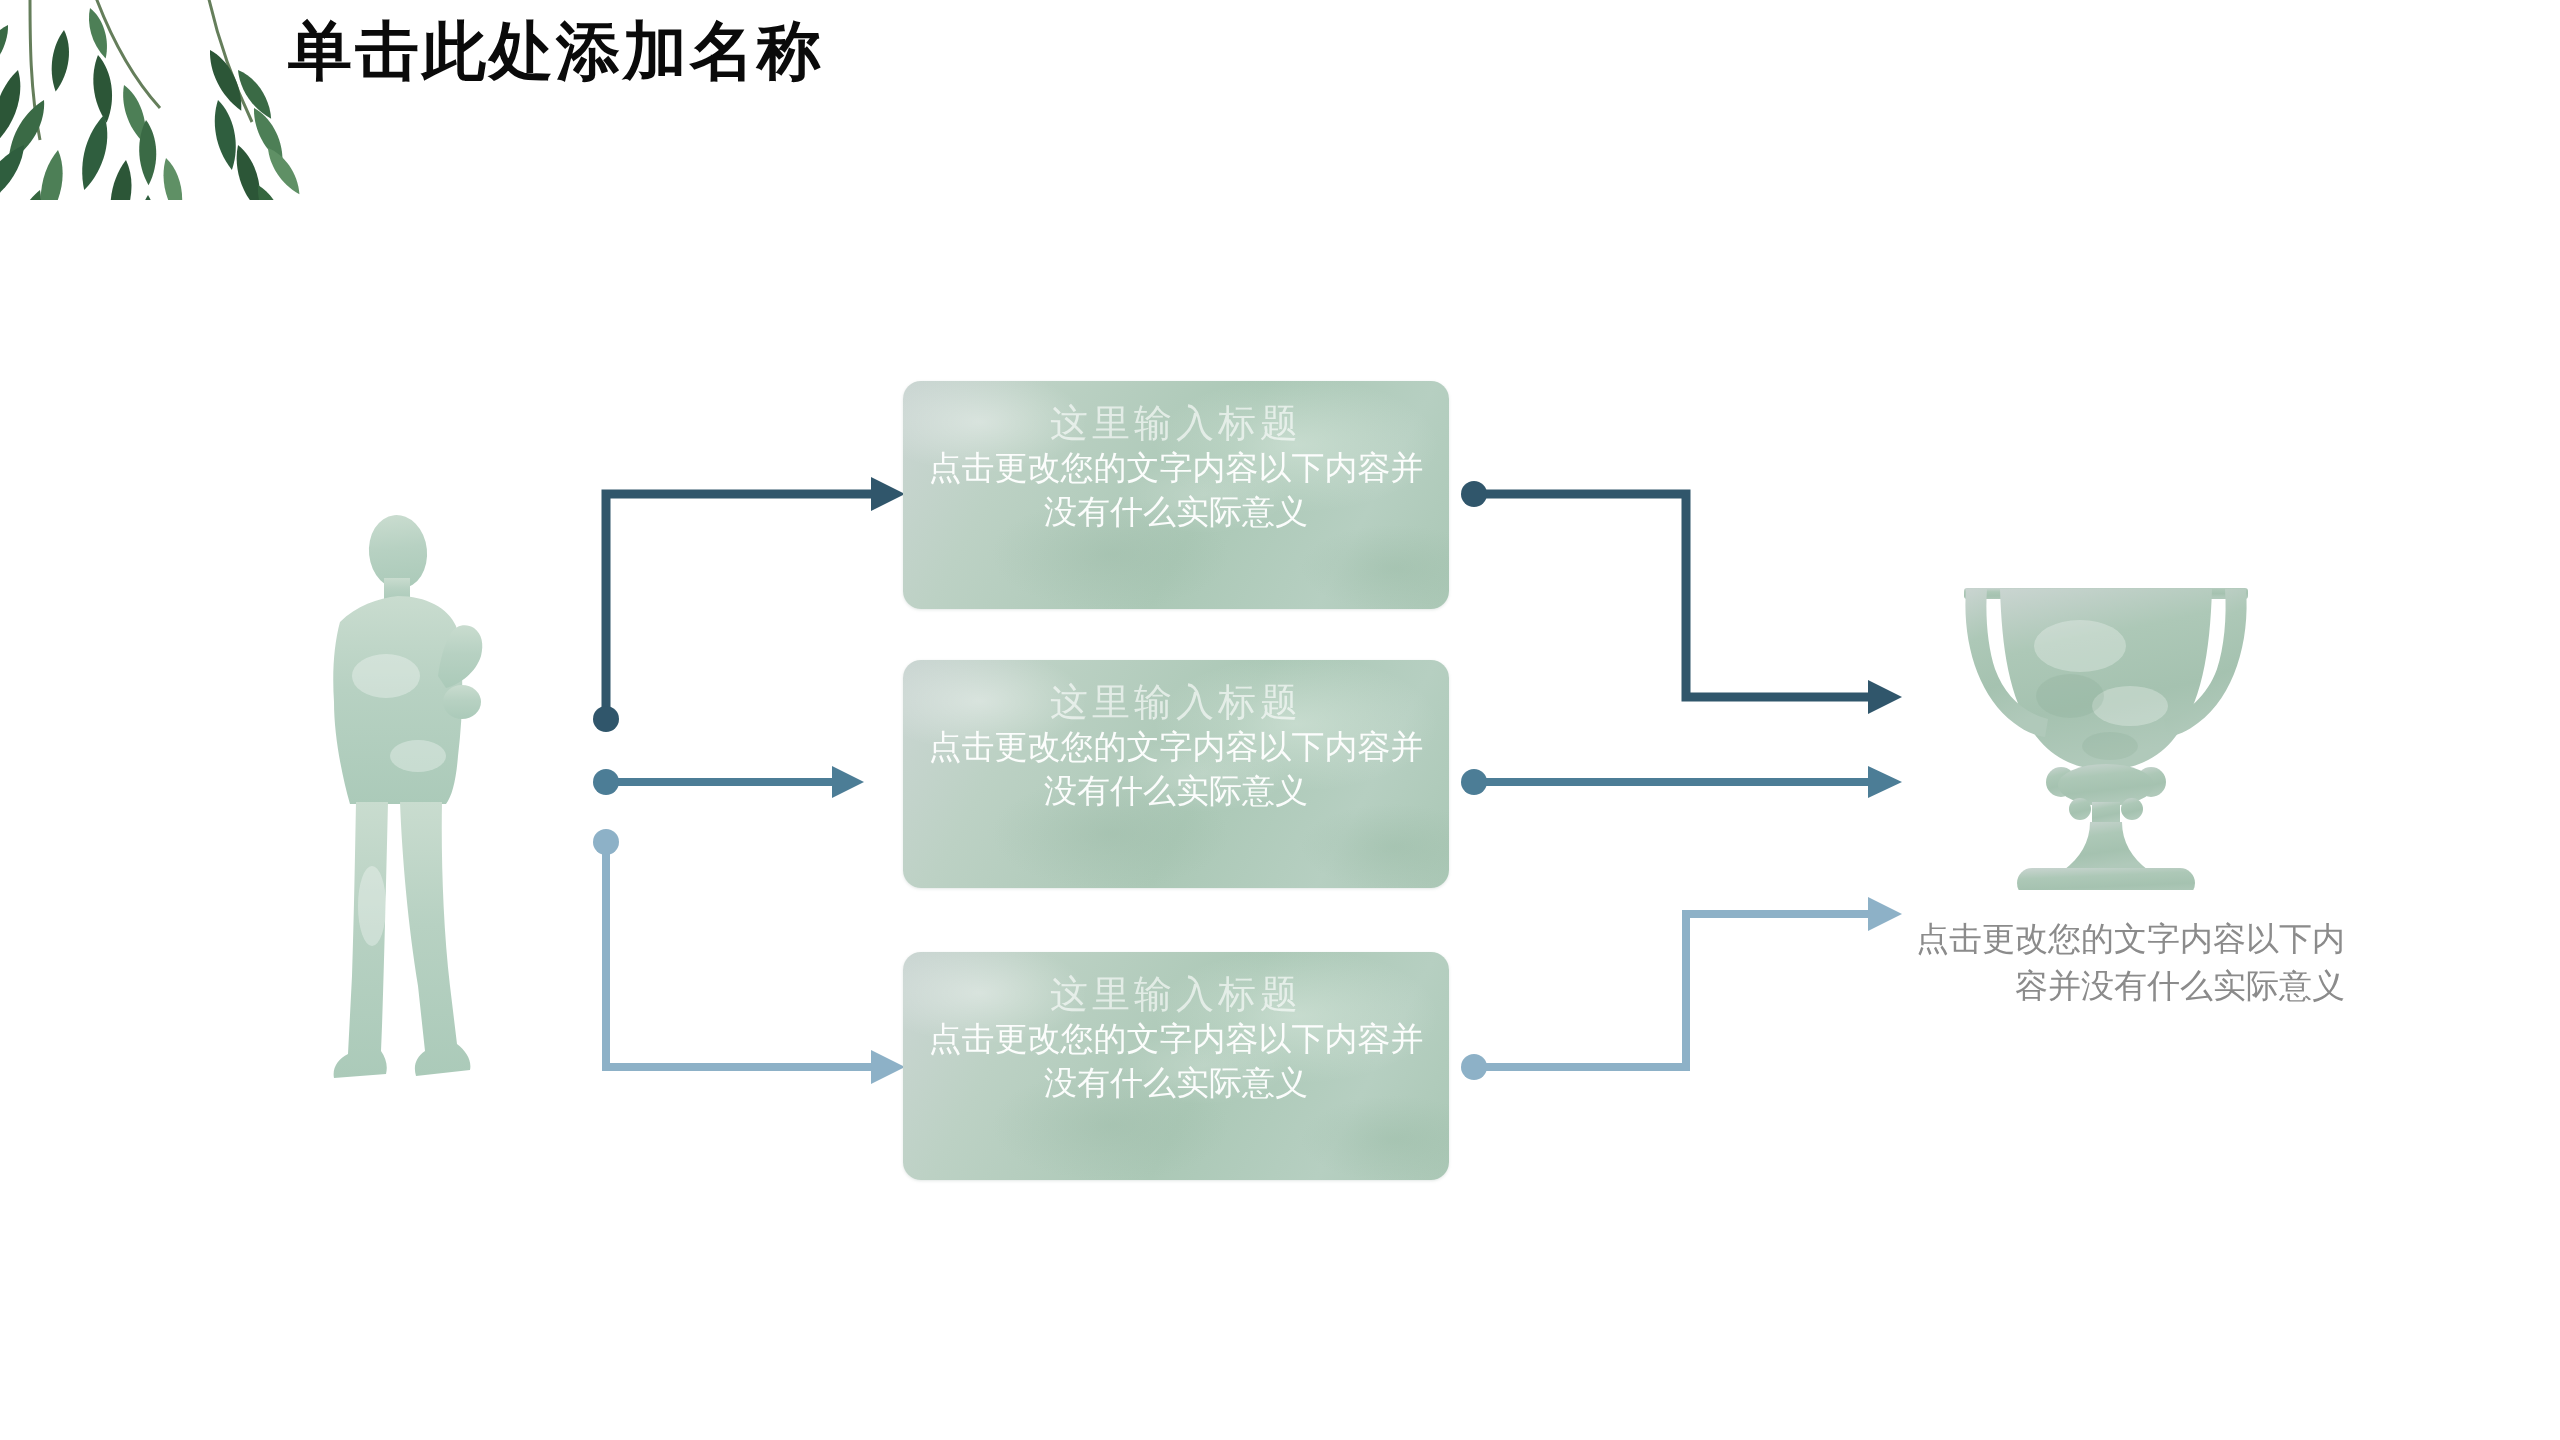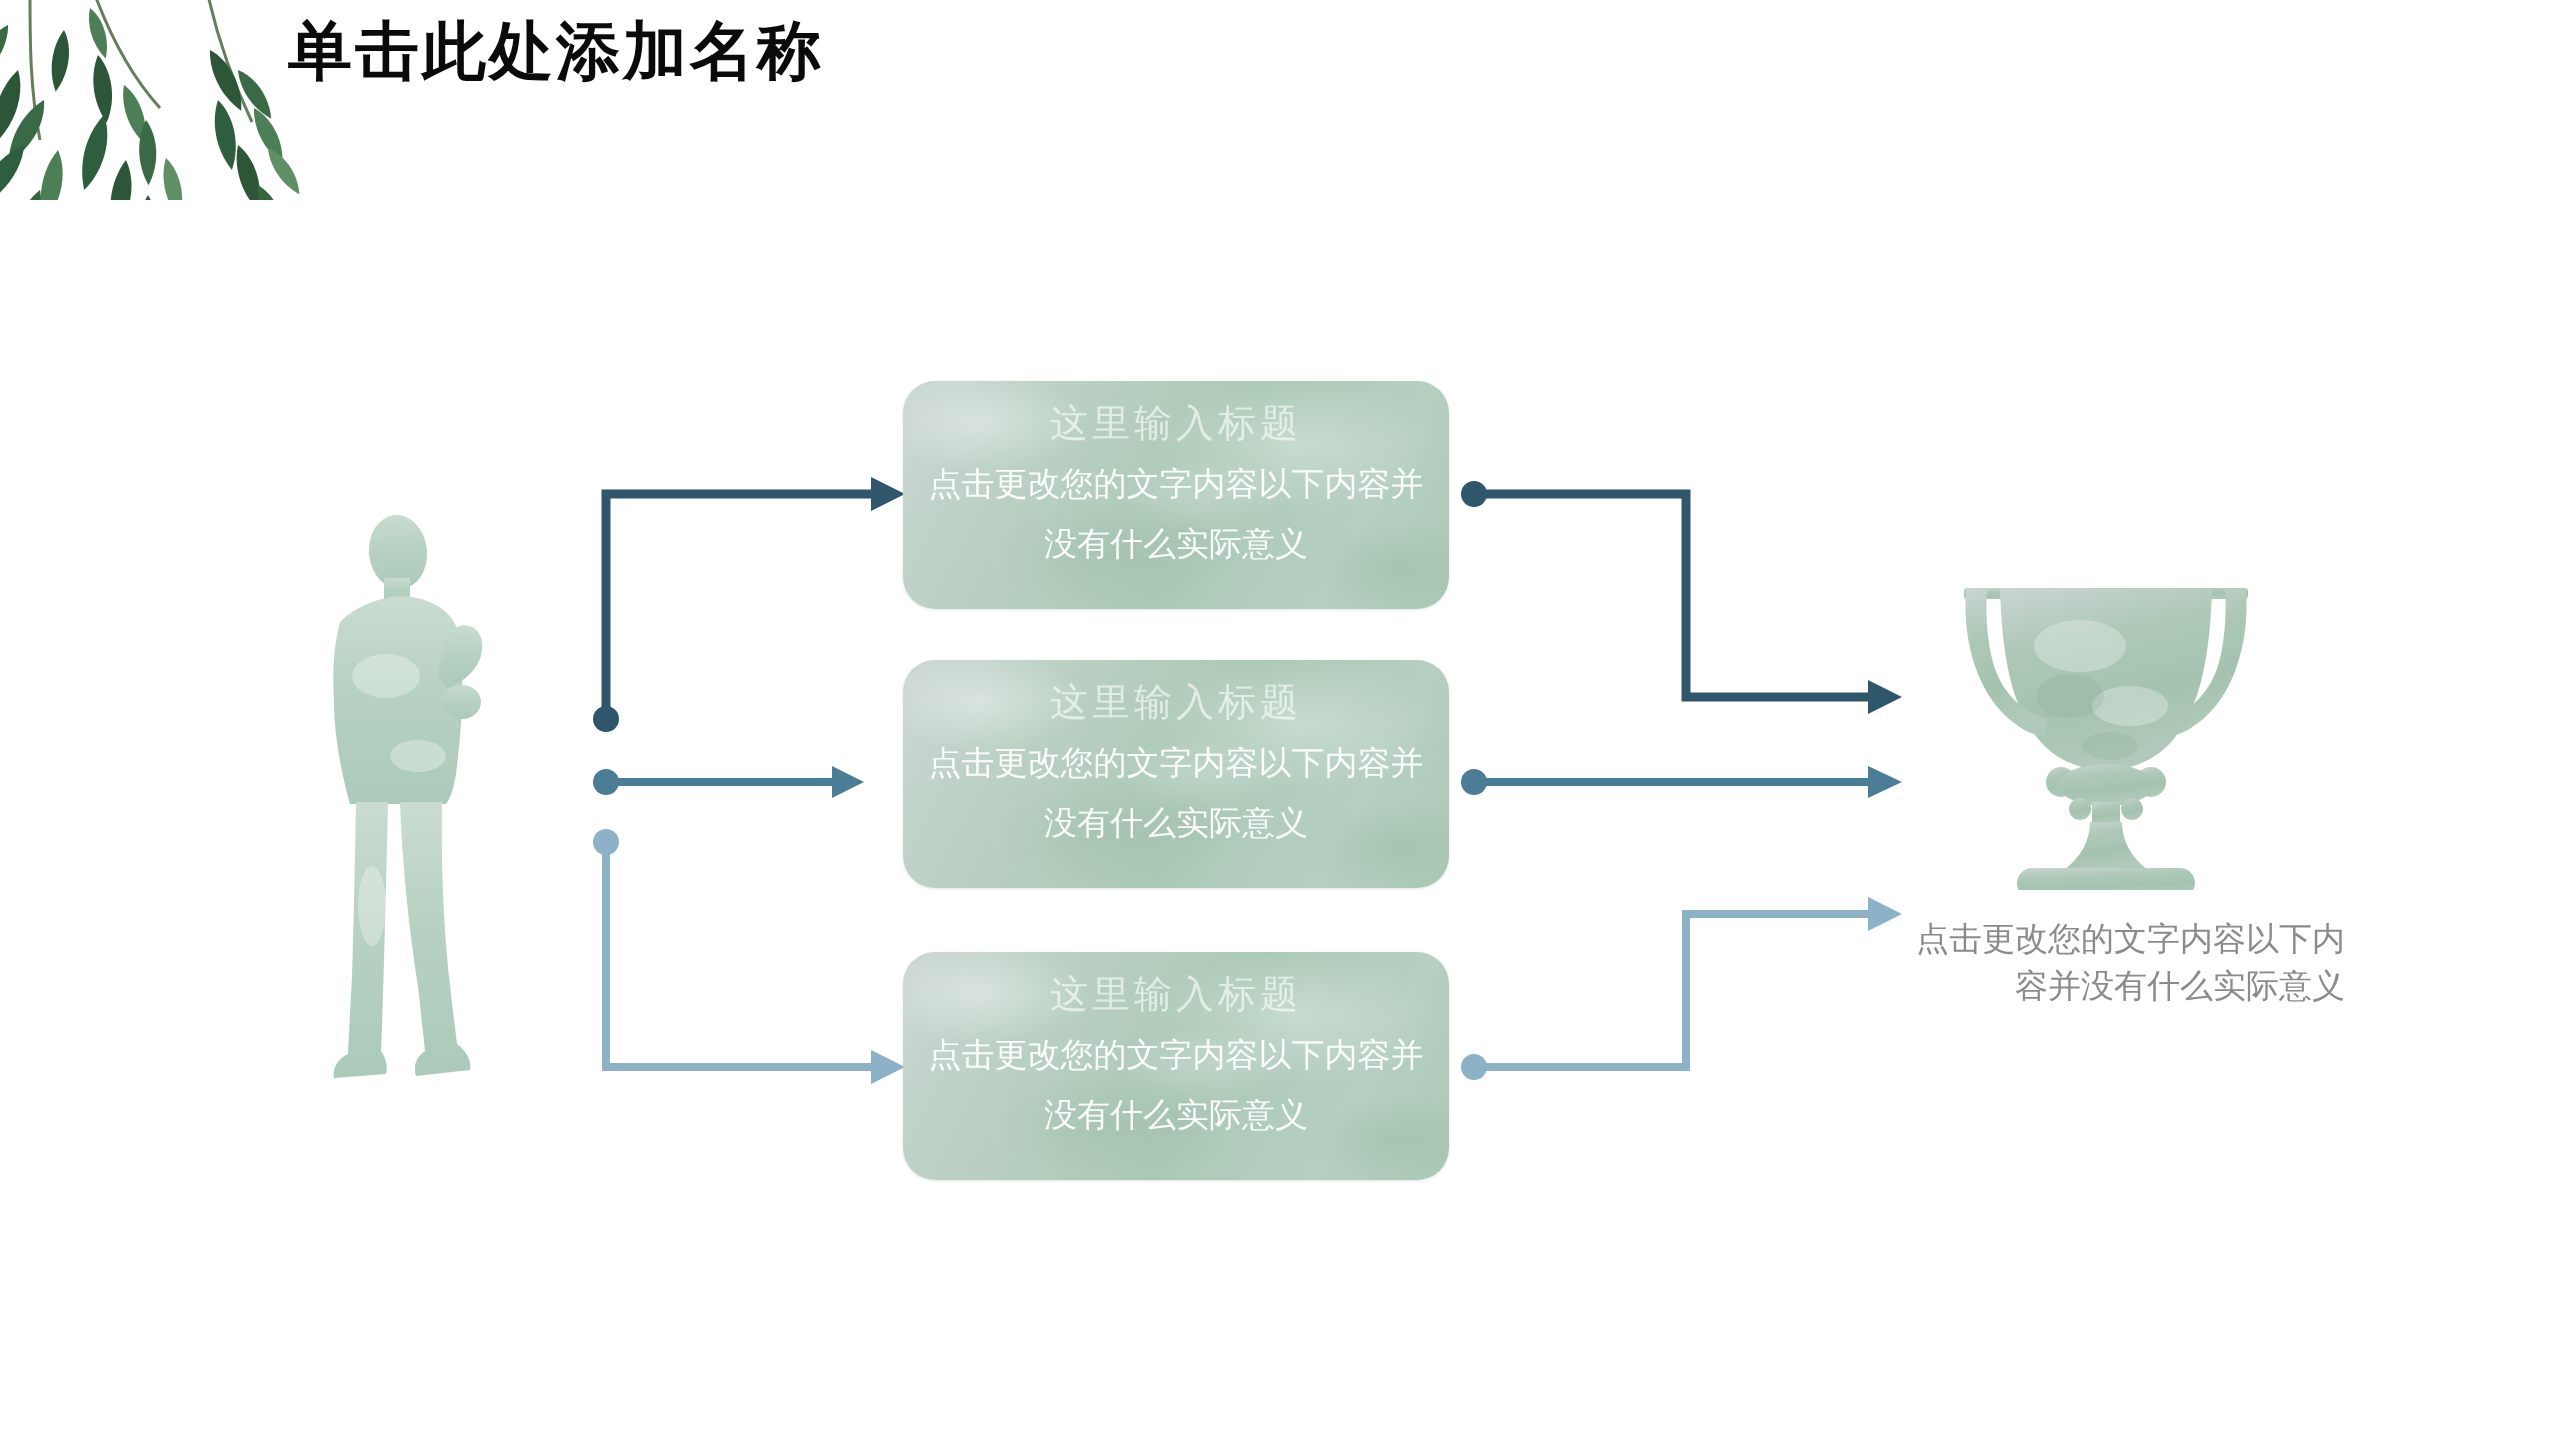--- a/index.html
+++ b/index.html
@@ -8,40 +8,40 @@
     font-family:Liberation Mono, monospace;
   }
   .abs{position:absolute;}
   
   .slide-title{
     left:288px;top:14px;
     font-size:64px;font-weight:600;color:#0a0a0a;letter-spacing:3px;line-height:84px;
   }
   
   .info-box{
-    left:903px;width:546px;height:228px;border-radius:32px;
+    left:903px;width:546px;height:228px;border-radius:18px;
     background:
       radial-gradient(150px 70px at 14% 18%, rgba(255,255,255,0.38), rgba(255,255,255,0) 72%),
       radial-gradient(190px 90px at 72% 28%, rgba(222,236,226,0.50), rgba(222,236,226,0) 75%),
       radial-gradient(170px 80px at 38% 76%, rgba(148,180,160,0.32), rgba(148,180,160,0) 70%),
       radial-gradient(130px 60px at 90% 82%, rgba(150,184,162,0.38), rgba(150,184,162,0) 72%),
       radial-gradient(120px 55px at 55% 50%, rgba(255,255,255,0.22), rgba(255,255,255,0) 70%),
       linear-gradient(118deg,#cbd6d3 0%,#bcd1c4 22%,#abc8b6 55%,#b6cfc1 80%,#aac7b5 100%);
     box-shadow:0 1px 3px rgba(140,160,150,0.25);
     text-align:center;
   }
   .box-1{top:381px;} .box-2{top:660px;} .box-3{top:952px;}
   .box-title{
     display:block;padding-top:22px;
     font-size:38px;line-height:46px;font-weight:300;
     color:rgba(255,255,255,0.62);letter-spacing:4px;
   }
   .box-body{
-    display:block;margin-top:8px;white-space:pre-line;
-    font-size:33px;line-height:60px;font-weight:300;
+    display:block;white-space:pre-line;
+    font-size:33px;line-height:44px;font-weight:300;
     color:rgba(255,255,255,0.95);
   }
   
   .trophy-caption{
     left:1875px;top:918px;width:470px;text-align:right;white-space:pre-line;
     font-size:33px;line-height:47px;color:#8b8b8b;font-weight:400;
   }
   
   .layer{left:0;top:0;pointer-events:none;}
 </style>

